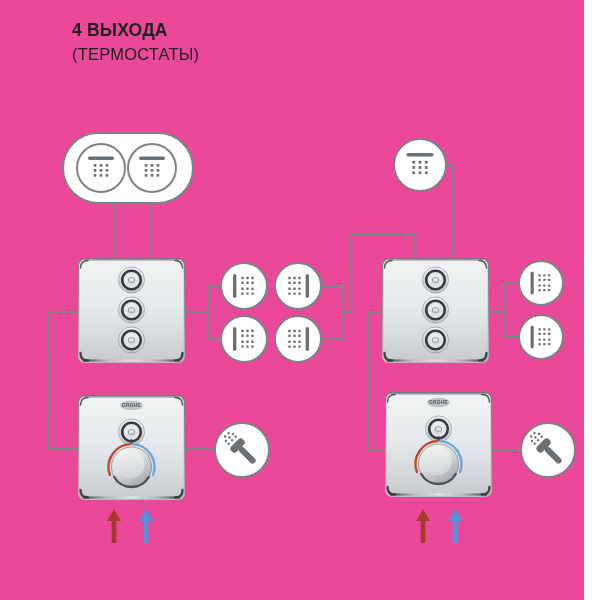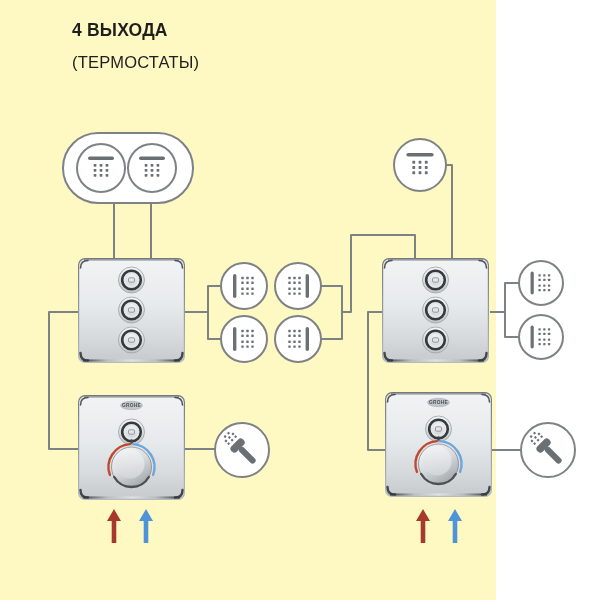--- a/index.html
+++ b/index.html
@@ -2,24 +2,24 @@
 <html style="--line: #7e8285; --icon: #6b7074; --hot: #a5392c; --cold: #4f93d9; --text: #1e1e1e; --arc-hot: #c0482e; --arc-cold: #6ca6dd;"><head>
 <meta charset="utf-8">
 <style>
   :root{
     --line:#7e8285; --icon:#6b7074; --hot:#a5392c; --cold:#4f93d9;
     --text:#1e1e1e; --arc-hot:#c0482e; --arc-cold:#6ca6dd;
   }
   *{margin:0;padding:0;box-sizing:border-box;}
   html,body{width:600px;height:600px;background:#ffffff;overflow:hidden;
     font-family:"Liberation Sans",sans-serif;}
-  .page{position:relative;width:496px;height:600px;background:#fef9c3;}
+  .page{position:relative;width:584px;height:600px;background:#ec4899;}
   header{position:absolute;left:72px;top:20px;color:var(--text);}
   h1{font-size:17.5px;font-weight:700;letter-spacing:.2px;}
-  .sub{font-size:16.5px;margin-top:12px;letter-spacing:.2px;}
+  .sub{font-size:16.5px;margin-top:4px;letter-spacing:.2px;}
   svg{position:absolute;left:0;top:0;}
   .pipe{fill:none;stroke:var(--line);stroke-width:2;stroke-linejoin:round;}
   .node{fill:#fff;stroke:var(--line);stroke-width:2;}
   .stadium{fill:#fff;stroke:var(--line);stroke-width:2;}
   .ic{fill:var(--icon);stroke:none;}
   .arc-hot{fill:none;stroke:var(--arc-hot);stroke-width:2.4;stroke-linecap:round;}
   .arc-cold{fill:none;stroke:var(--arc-cold);stroke-width:2.4;stroke-linecap:round;}
   .arrow-hot{fill:var(--hot);}
   .arrow-cold{fill:var(--cold);}
   .logo-text{font-family:"Liberation Sans",sans-serif;font-size:4.8px;font-weight:700;

